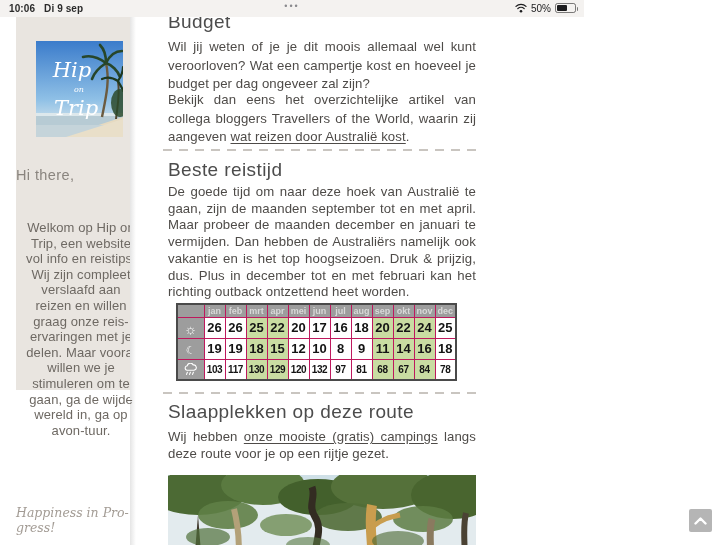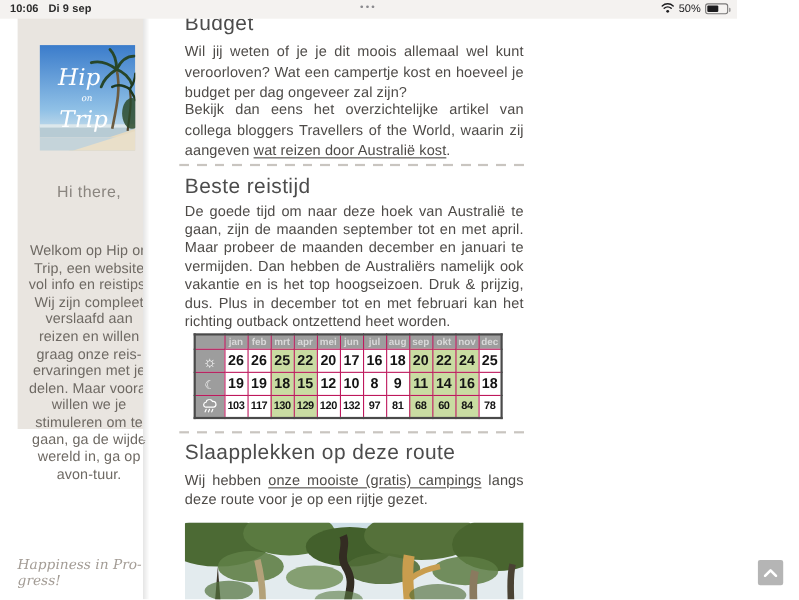--- a/index.html
+++ b/index.html
@@ -1,38 +1,38 @@
 <!DOCTYPE html>
 <html><head>
 <meta charset="utf-8">
 <style>
   * { margin:0; padding:0; box-sizing:border-box; }
   html,body { background:#ffffff; }
   body { font-family:"Liberation Sans", sans-serif; }
   .screen { position:relative; width:726px; height:545px; overflow:hidden; background:#ffffff; }
 
   
-  .statusbar { position:absolute; left:0; top:0; width:670px; height:17px; background:#f4f2f0; z-index:30;padding-left:48px; }
+  .statusbar { position:absolute; left:0; top:0; width:584px; height:17px; background:#f4f2f0; z-index:30;padding-left:48px; }
   .sb-left { position:absolute; left:9px; top:3px; font-size:10px; font-weight:700; color:#2b2b2b; letter-spacing:.1px; }
   .sb-date { margin-left:9px; font-weight:700; color:#2b2b2b; }
   .sb-dots { position:absolute; left:0; right:0; top:1px; text-align:center; font-size:9px; color:#8a8a8e; letter-spacing:2px; }
   .sb-right { position:absolute; right:8px; top:2px; display:flex; align-items:center; gap:4px; height:12px; }
   .sb-batt-label { font-size:10px; color:#1c1c1e; }
   .battery { position:relative; width:21px; height:10px; border:1px solid rgba(0,0,0,.5); border-radius:2.5px; }
   .battery::after { content:""; position:absolute; right:-3px; top:2.5px; width:1.5px; height:4px; background:rgba(0,0,0,.5); border-radius:0 1px 1px 0; }
   .batt-fill { position:absolute; left:1px; top:1px; bottom:1px; background:#1c1c1e; border-radius:1px; }
 
   
   .sidebar { position:absolute; left:16px; top:0; width:130px; height:390px; background:#e9e5e0;text-decoration:underline; }
   .page-shadow { position:absolute; left:130px; top:0; width:6px; height:545px;
                  background:linear-gradient(90deg, rgba(0,0,0,.10), rgba(0,0,0,0)); z-index:2; }
   .logo { position:absolute; left:20px; top:41px; width:87px; height:96px; cursor:pointer; }
   .logo svg { display:block; }
   .logo-text { font-family:"DejaVu Serif", serif; fill:#ffffff; }
-  .greeting { position:absolute; left:0; top:167px; width:130px; text-align:center;
+  .greeting { position:absolute; left:0; top:167px; width:130px; text-align:left;
               font-size:14.5px; color:#8a857f; letter-spacing:.4px; }
   .intro { position:absolute; left:8px; top:220px; width:114px; text-align:center;
            font-size:13px; line-height:15.6px; color:#6e6963; letter-spacing:.1px; }
   .tagline { position:absolute; left:0; top:505px; width:130px; 
              font-family:"DejaVu Serif", serif; font-style:italic;
              font-size:12.5px; line-height:15px; color:#a39c95; }
 
   
   .main { position:absolute; left:130px; top:0; width:596px; height:400px; background:#ffffff; }
   .col { position:absolute; left:38px; width:308px; }
@@ -196,21 +196,21 @@
                 </svg></td>
               <td class="val">103</td>
               <td class="val">117</td>
               <td class="val hl">130</td>
               <td class="val hl">129</td>
               <td class="val">120</td>
               <td class="val">132</td>
               <td class="val">97</td>
               <td class="val">81</td>
               <td class="val hl">68</td>
-              <td class="val hl">60</td>
+              <td class="val hl">67</td>
               <td class="val hl">84</td>
               <td class="val">78</td>
             </tr>
           </tbody>
         </table>
     </div>
 
     <div class="divider div2"></div>
 
     <h2 class="col h-sleep">Slaapplekken op deze route</h2>

